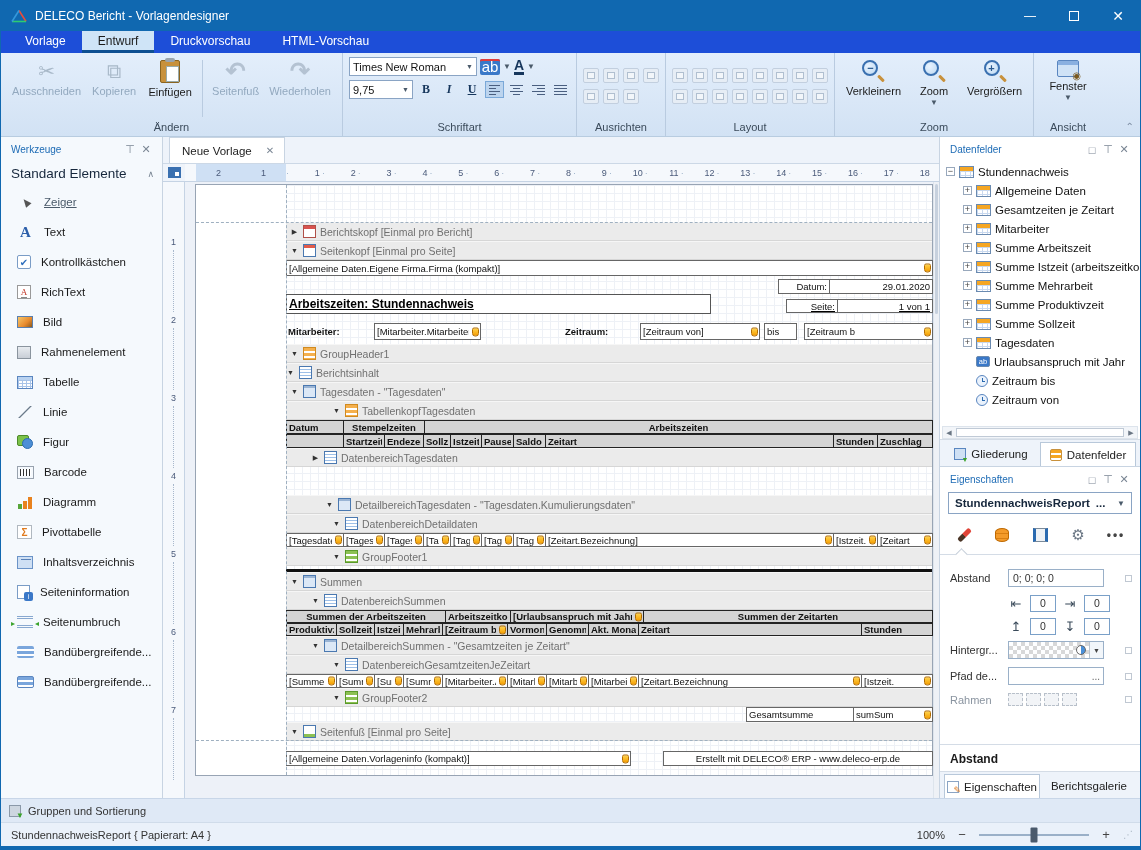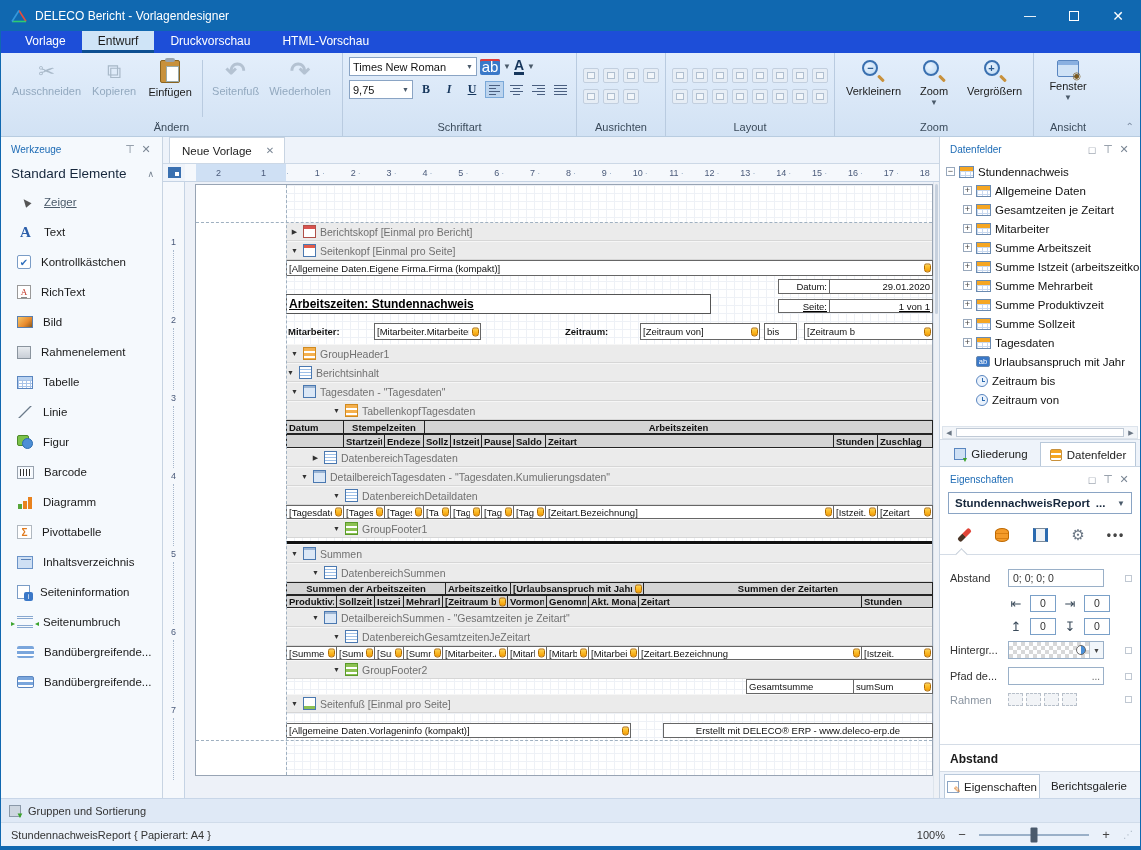--- a/index.html
+++ b/index.html
@@ -639,21 +639,21 @@
                   <span class="cell f al-r" style="width: 104px;">
                     <span class="ct">29.01.2020</span>
                   </span>
                 </div>
               <div class="prow trow" style="height:24px;">
                 <span class="titlebox">Arbeitszeiten: Stundennachweis</span>
                 <span class="gapflex"></span>
                 <span class="cell f al-r seite" style="width:52px;">
                     <span class="ct">Seite:</span>
                   </span>
-                <span class="cell f al-r seite" style="width:104px;">
+                <span class="cell f al-r seite" style="width:96px;">
                     <span class="ct">1 von 1</span>
                   </span>
               </div>
               <div class="sp" style="height:5px;"></div>
               <div class="prow" style="height:17px;">
                   <span class="cell lbl" style="width: 88px;">
                     <span class="ct">Mitarbeiter:</span>
                   </span>
                   <span class="cell f ico" style="width: 107px;">
                     <span class="ct">[Mitarbeiter.Mitarbeiter oh</span>
@@ -739,21 +739,21 @@
                   </span>
                   <span class="cell h" style="width: 56px;">
                     <span class="ct">Zuschlag</span>
                   </span>
                 </div>
               <div class="band" style="padding-left: 25px;">
                   <span class="barrow">▶</span>
                   <span class="bicon bi-list"></span>
                   <span>DatenbereichTagesdaten</span>
                 </div>
-              <div class="band" style="padding-left: 14px;">
+              <div class="band" style="padding-left: 39px; margin-top: 28px;">
                   <span class="barrow">▼</span>
                   <span class="bicon bi-clip"></span>
                   <span>DetailbereichTagesdaten - "Tagesdaten.Kumulierungsdaten"</span>
                 </div>
               <div class="band" style="padding-left: 46px;">
                   <span class="barrow">▼</span>
                   <span class="bicon bi-list"></span>
                   <span>DatenbereichDetaildaten</span>
                 </div>
               <div class="prow" style="height:14px;">

